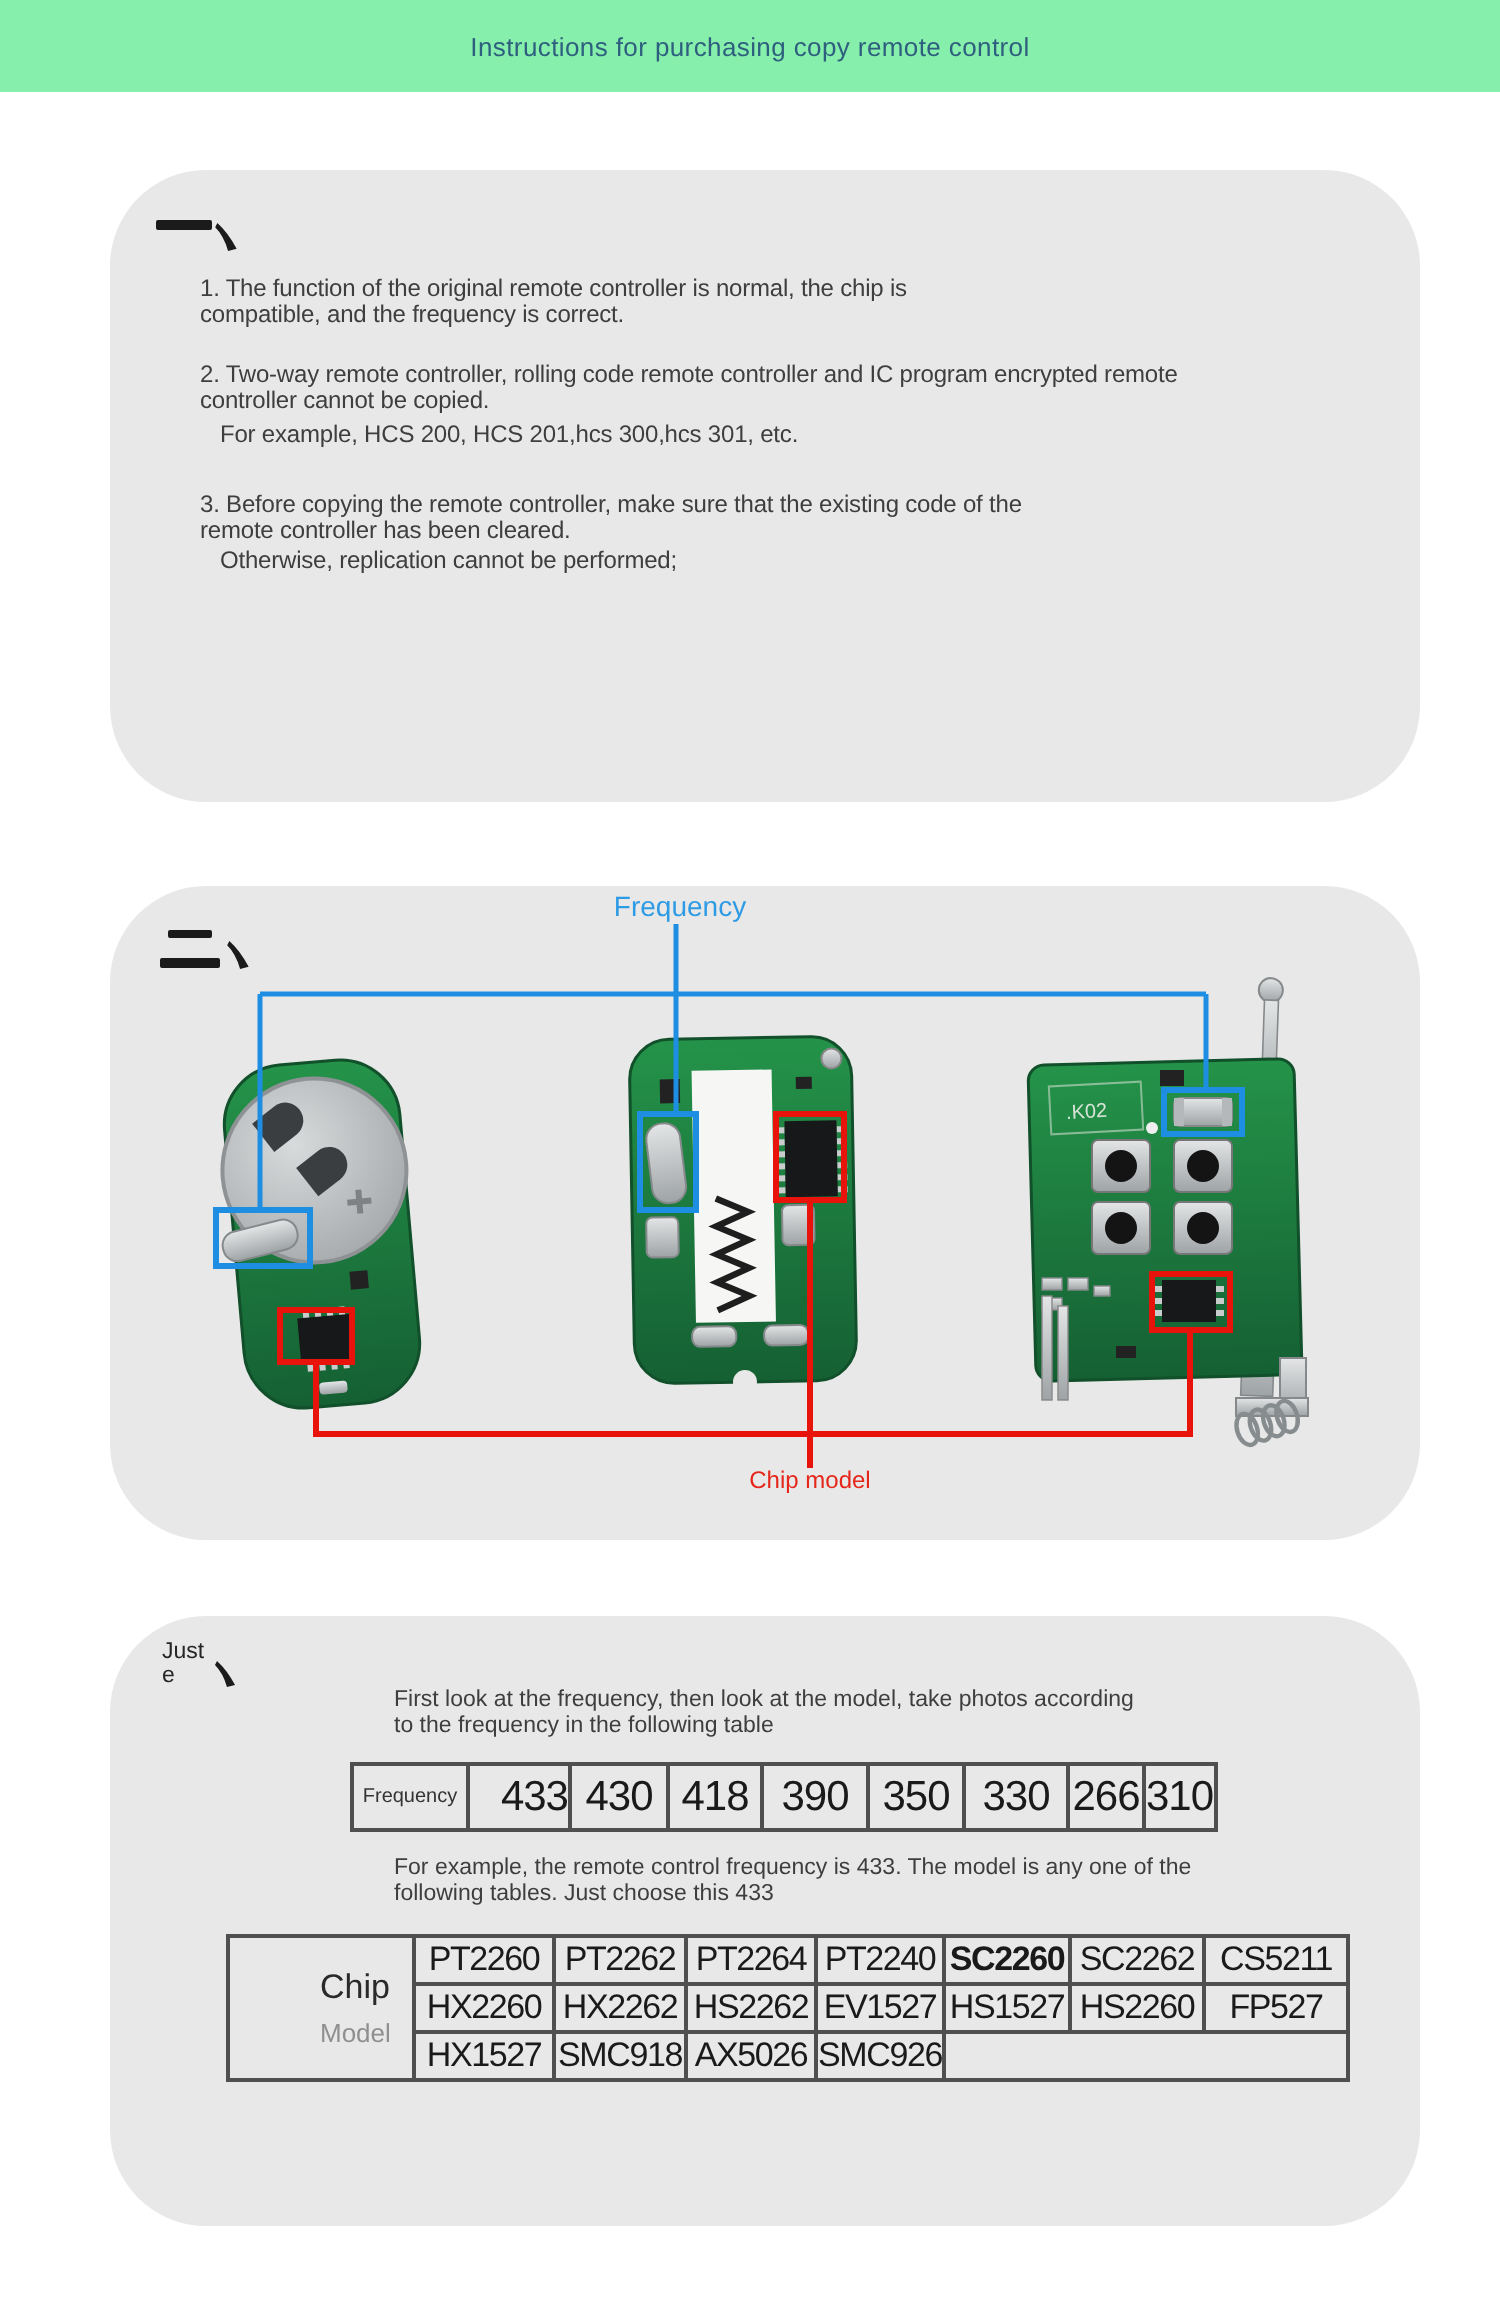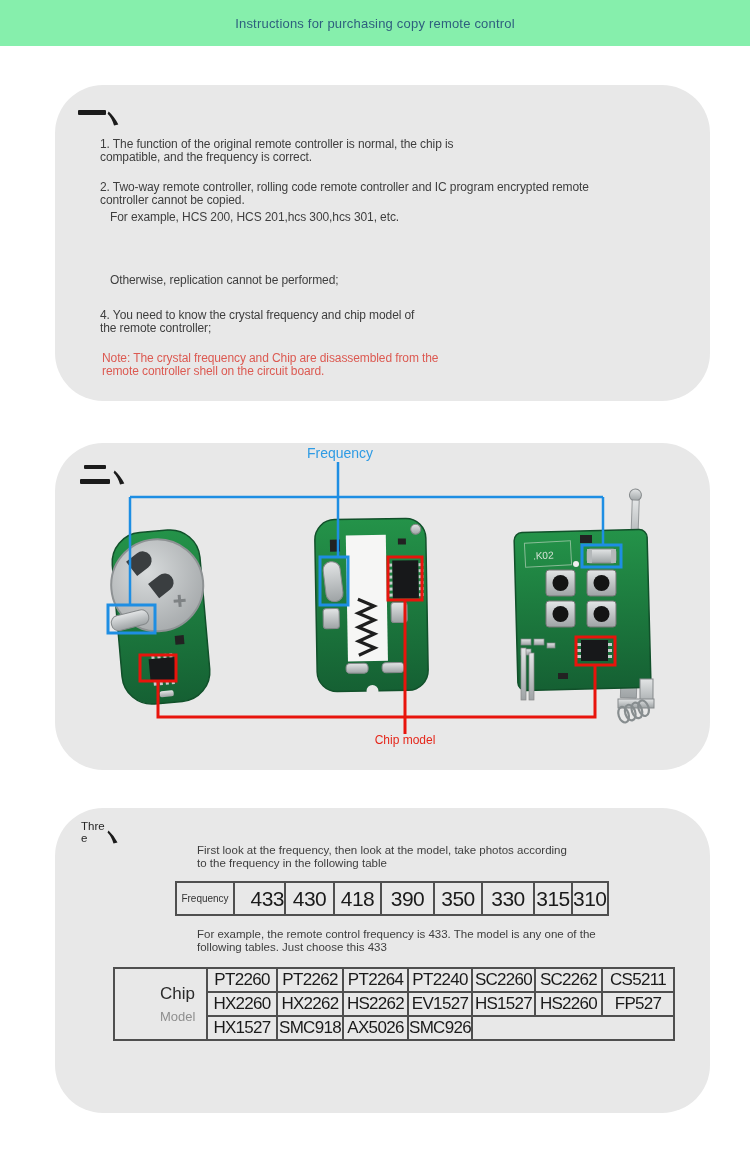--- a/index.html
+++ b/index.html
@@ -55,25 +55,23 @@
       <div class="bar" style="left:23px;top:25px;width:28px;height:4.5px;"></div>
       <svg class="comma" style="left:52px;top:26px;" width="13" height="15" viewBox="0 0 12 14">
         <path d="M1.5 0.5 Q6.5 5 10.5 12.5 L6.5 13.5 Q4.5 6.5 0.5 2.5 Z" fill="#1b1b1b"></path>
       </svg>
     </div>
     <div class="para" style="left:45px;top:53px;">1. The function of the original remote controller is normal, the chip is
 compatible, and the frequency is correct.</div>
     <div class="para" style="left:45px;top:96px;">2. Two-way remote controller, rolling code remote controller and IC program encrypted remote
 controller cannot be copied.</div>
     <div class="para" style="left:55px;top:126px;">For example, HCS 200, HCS 201,hcs 300,hcs 301, etc.</div>
+    <div class="para" style="left:45px;top:161px;">3. Before copying the remote controller, make sure that the existing code of the
+remote controller has been cleared.</div>
     <div class="para" style="left:55px;top:189px;">Otherwise, replication cannot be performed;</div>
-    <div class="para" style="left:45px;top:224px;">4. You need to know the crystal frequency and chip model of
-the remote controller;</div>
-    <div class="para red" style="left:47px;top:267px;">Note: The crystal frequency and Chip are disassembled from the
-remote controller shell on the circuit board.</div>
   </div>
 
   <div class="panel" id="panel2">
     <div>
       <div class="bar" style="left:29px;top:22px;width:22px;height:4px;"></div>
       <div class="bar" style="left:25px;top:36px;width:30px;height:4.5px;"></div>
       <svg class="comma" style="left:58px;top:27px;" width="13" height="15" viewBox="0 0 12 14">
         <path d="M1.5 0.5 Q6.5 5 10.5 12.5 L6.5 13.5 Q4.5 6.5 0.5 2.5 Z" fill="#1b1b1b"></path>
       </svg>
     </div>
@@ -236,60 +234,60 @@
         <rect x="333" y="114" width="34" height="43"></rect>
         <rect x="521" y="194" width="39" height="28"></rect>
       </g>
     </svg>
 
     <div class="freq-label">Frequency</div>
     <div class="chipmodel-label">Chip model</div>
   </div>
 
   <div class="panel" id="panel3">
-    <div class="three-label" style="left:26px;top:13px;">Thre
+    <div class="three-label" style="left:26px;top:13px;">Just
 e</div>
     <svg class="comma" style="left:52px;top:22px;" width="12" height="14" viewBox="0 0 12 14">
       <path d="M1.5 0.5 Q6.5 5 10.5 12.5 L6.5 13.5 Q4.5 6.5 0.5 2.5 Z" fill="#1b1b1b"></path>
     </svg>
 
     <div class="sec3-intro">First look at the frequency, then look at the model, take photos according
 to the frequency in the following table</div>
 
     <table class="freq-table">
       <tbody>
           <tr>
         <td class="fhead" style="width:56px;">Frequency</td>
         <td style="width:49px;text-align:right;">433</td>
         <td style="width:47px;">430</td>
         <td style="width:45px;">418</td>
         <td style="width:51px;">390</td>
         <td style="width:46px;">350</td>
         <td style="width:50px;">330</td>
-        <td style="width:36px;">315</td>
+        <td style="width:36px;">266</td>
         <td style="width:32px;">310</td>
       </tr>
     </tbody>
       </table>
 
     <div class="sec3-example">For example, the remote control frequency is 433. The model is any one of the
 following tables. Just choose this 433</div>
 
     <table class="chip-table">
       <tbody>
           <tr>
         <td class="chip-head" rowspan="3" style="width:54px;padding-left:37px;">
           <span class="l1">Chip</span>
           <span class="l2">Model</span>
         </td>
         <td style="width:68px;">PT2260</td>
         <td style="width:64px;">PT2262</td>
         <td style="width:63px;">PT2264</td>
         <td style="width:62px;">PT2240</td>
-        <td style="width:61px;">SC2260</td>
+        <td style="width:61px;font-weight:bold;">SC2260</td>
         <td style="width:65px;">SC2262</td>
         <td style="width:70px;">CS5211</td>
       </tr>
       <tr>
         <td>HX2260</td>
         <td>HX2262</td>
         <td>HS2262</td>
         <td>EV1527</td>
         <td>HS1527</td>
         <td>HS2260</td>

